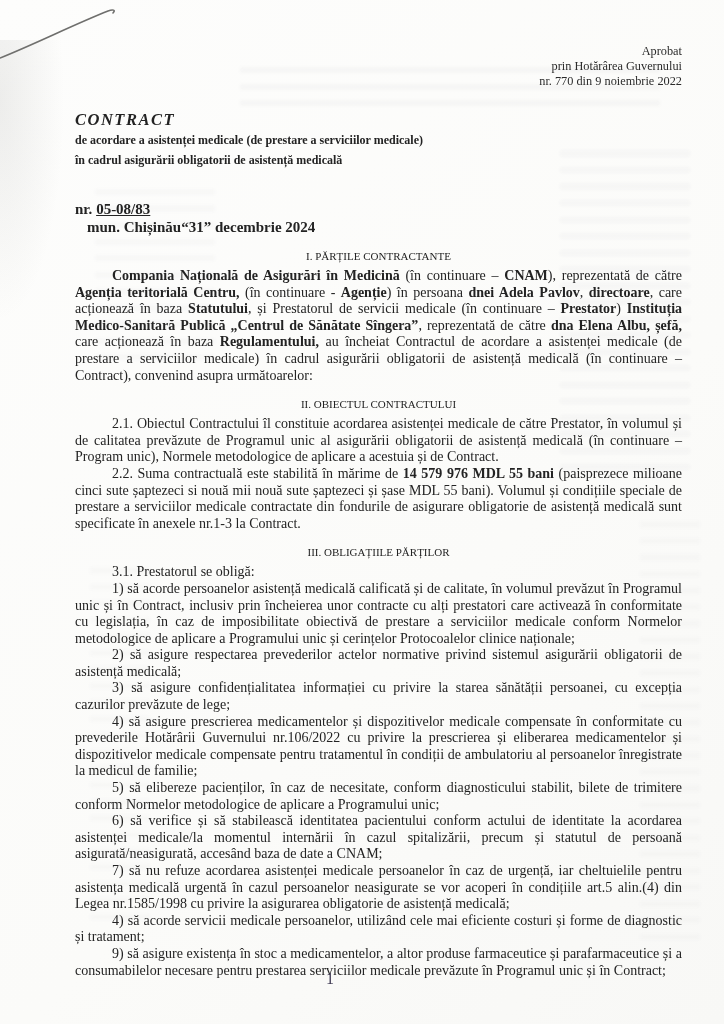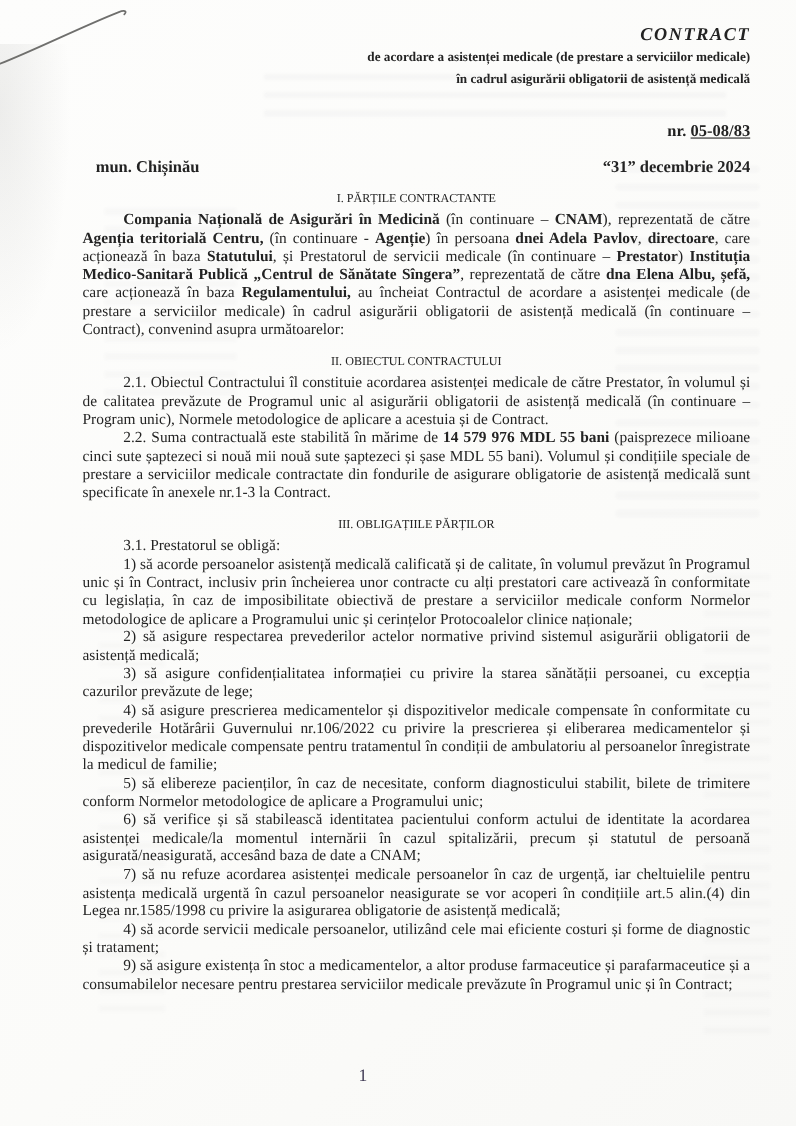--- a/index.html
+++ b/index.html
@@ -5,26 +5,26 @@
   html,body { margin:0; padding:0; background:#e8e8e6; }
   .page {
     position:relative; width:724px; height:1024px; margin:0 auto;
     background:linear-gradient(135deg,#fdfdfc 0%, #fbfbf9 60%, #f8f8f6 100%);
     overflow:hidden;
     font-family:"Liberation Serif","DejaVu Serif",serif;
     color:#232323;
   }
   .content { position:absolute; left:75px; top:0; width:607px; }
   .approval { margin-top:44px; text-align:right; font-size:12.3px; line-height:15px; color:#2b2b2b; }
-  .title-block { margin-top:20px; text-align:right; }
+  .title-block { margin-top:20px; text-align:left; }
   .t1 { font-weight:bold; font-style:italic; font-size:16.5px; line-height:21px; letter-spacing:1.5px; }
   .t2 { font-weight:bold; font-size:12px; line-height:20px; }
   .tnum { font-weight:bold; font-size:15px; line-height:20px;margin-top:29px; }
   .tnum .num { text-decoration:underline; }
-  .place-date { display:flex; justify-content:space-between; margin-top:14px; font-weight:bold; font-size:15px; }
+  .place-date { display:flex; font-weight:bold; font-size:15px; }
   .place-date .place { padding-left:12px; }
   h3.sec { text-align:center; font-weight:normal; font-size:11px; line-height:18px; margin:11px 0 3px 0; }
   p.body { margin:0; text-indent:37px; text-align:justify; font-size:14px; line-height:16.6px; }
   .b { font-weight:bold; }
   .pageno { position:absolute; left:0; top:970px; width:660px; text-align:center; font-size:16px; color:#413c55; }
   
   .pen-mark { position:absolute; left:0; top:0; pointer-events:none; }
   .bleed { position:absolute; pointer-events:none; filter:blur(1.6px); opacity:.55;
     background:repeating-linear-gradient(0deg, rgba(90,90,105,.07) 0px, rgba(90,90,105,.07) 6px, transparent 6px, transparent 16.5px); }
   .fold-shadow { position:absolute; left:0; top:40px; width:70px; height:300px; pointer-events:none;
@@ -40,20 +40,25 @@
   </svg>
   <div class="fold-shadow"></div>
   <div class="bleed" style="left:240px; top:58px; width:420px; height:48px;"></div>
   <div class="bleed" style="left:95px; top:180px; width:120px; height:180px; opacity:.4;"></div>
   <div class="bleed" style="left:560px; top:150px; width:130px; height:320px; opacity:.45;"></div>
   <div class="bleed" style="left:90px; top:560px; width:60px; height:360px; opacity:.35;"></div>
   <div class="bleed" style="left:640px; top:520px; width:60px; height:420px; opacity:.35;"></div>
 
   <div class="content">
 
+    <div class="approval">
+      <div>Aprobat</div>
+      <div>prin Hotărârea Guvernului</div>
+      <div>nr. 770 din 9 noiembrie 2022</div>
+    </div>
 
     <div class="title-block">
       <div class="t1">CONTRACT</div>
       <div class="t2">de acordare a asistenței medicale (de prestare a serviciilor medicale)</div>
       <div class="t2">în cadrul asigurării obligatorii de asistență medicală</div>
       <div class="tnum"><span>nr. </span><span class="num">05-08/83</span></div>
     </div>
 
     <div class="place-date">
       <span class="place">mun. Chișinău</span>

